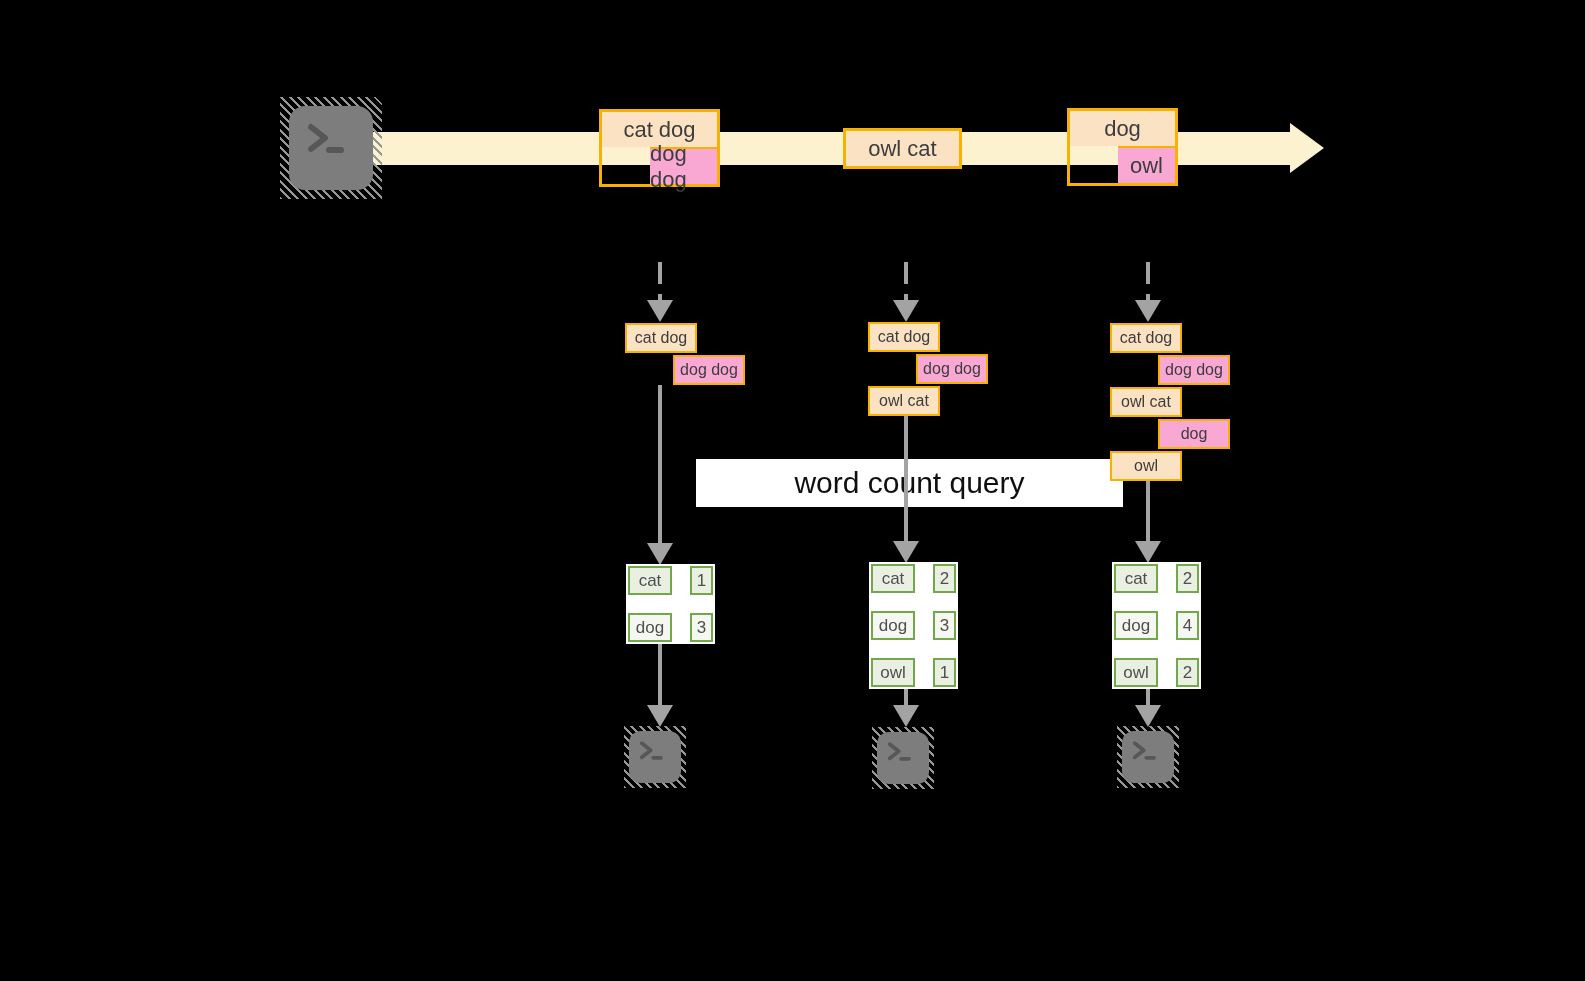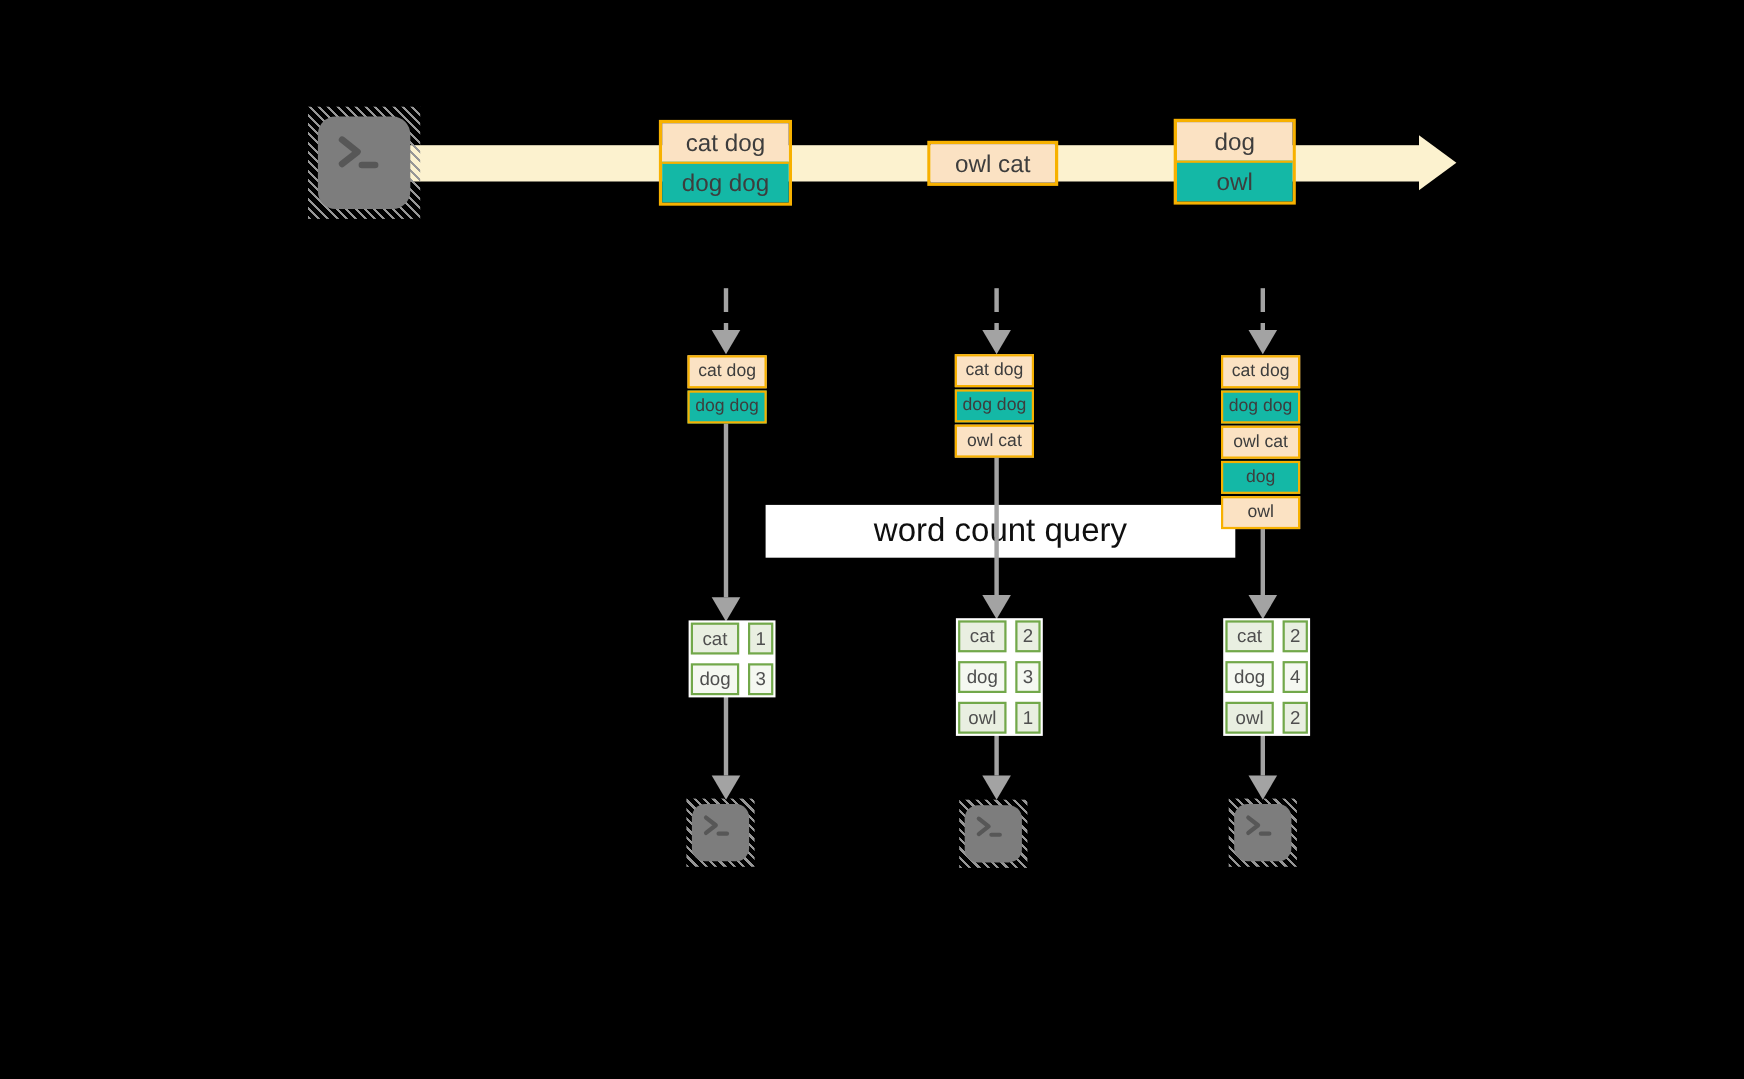--- a/index.html
+++ b/index.html
@@ -22,35 +22,35 @@
   .band-head{position:absolute;left:1290px;top:123px;width:0;height:0;
              border-top:25px solid transparent;border-bottom:25px solid transparent;
              border-left:34px solid #fcf2cf;}
 
   
   .sbox{position:absolute;border:3px solid #f7b100;z-index:2;}
   .srow{height:35px;display:flex;align-items:center;justify-content:center;
         font-size:22px;color:#3d3d3d;}
   .srow + .srow{border-top:2px solid #f7b100;}
   .fill-a{background:#fbe2c3;}
-  .fill-b{background:#14b8a6;}
+  .fill-b{background:#f9a8d4;margin-left:48px;}
 
   
   .astack{position:absolute;display:flex;flex-direction:column;gap:2px;z-index:3;}
   .arow{width:68px;height:26px;border:2px solid #f7b100;display:flex;align-items:center;
         justify-content:center;font-size:16px;color:#3d3d3d;}
 
   
   .qbox{position:absolute;left:696px;top:459px;width:427px;height:48px;background:#ffffff;
         z-index:1;display:flex;align-items:center;justify-content:center;
         font-size:30px;color:#0f0f0f;}
 
   
   .gtable{position:absolute;background:#ffffff;padding:2px;display:grid;
-          grid-template-columns:44px 23px;gap:8px;z-index:3;}
+          grid-template-columns:44px 23px;gap:18px;z-index:3;}
   .gcell{box-sizing:border-box;height:29px;border:2px solid #72a84a;display:flex;
          align-items:center;justify-content:center;font-size:17px;color:#4f4f4f;}
   .gfill-a{background:#e9efe1;}
   .gfill-b{background:#f5f8f1;}
 
   
   .vline{position:absolute;width:4px;background:#a3a3a3;z-index:2;}
   .dline{position:absolute;width:4px;z-index:2;
          background:repeating-linear-gradient(180deg,#a3a3a3 0 22px,transparent 22px 32px);}
   .ahead{position:absolute;width:0;height:0;z-index:2;

